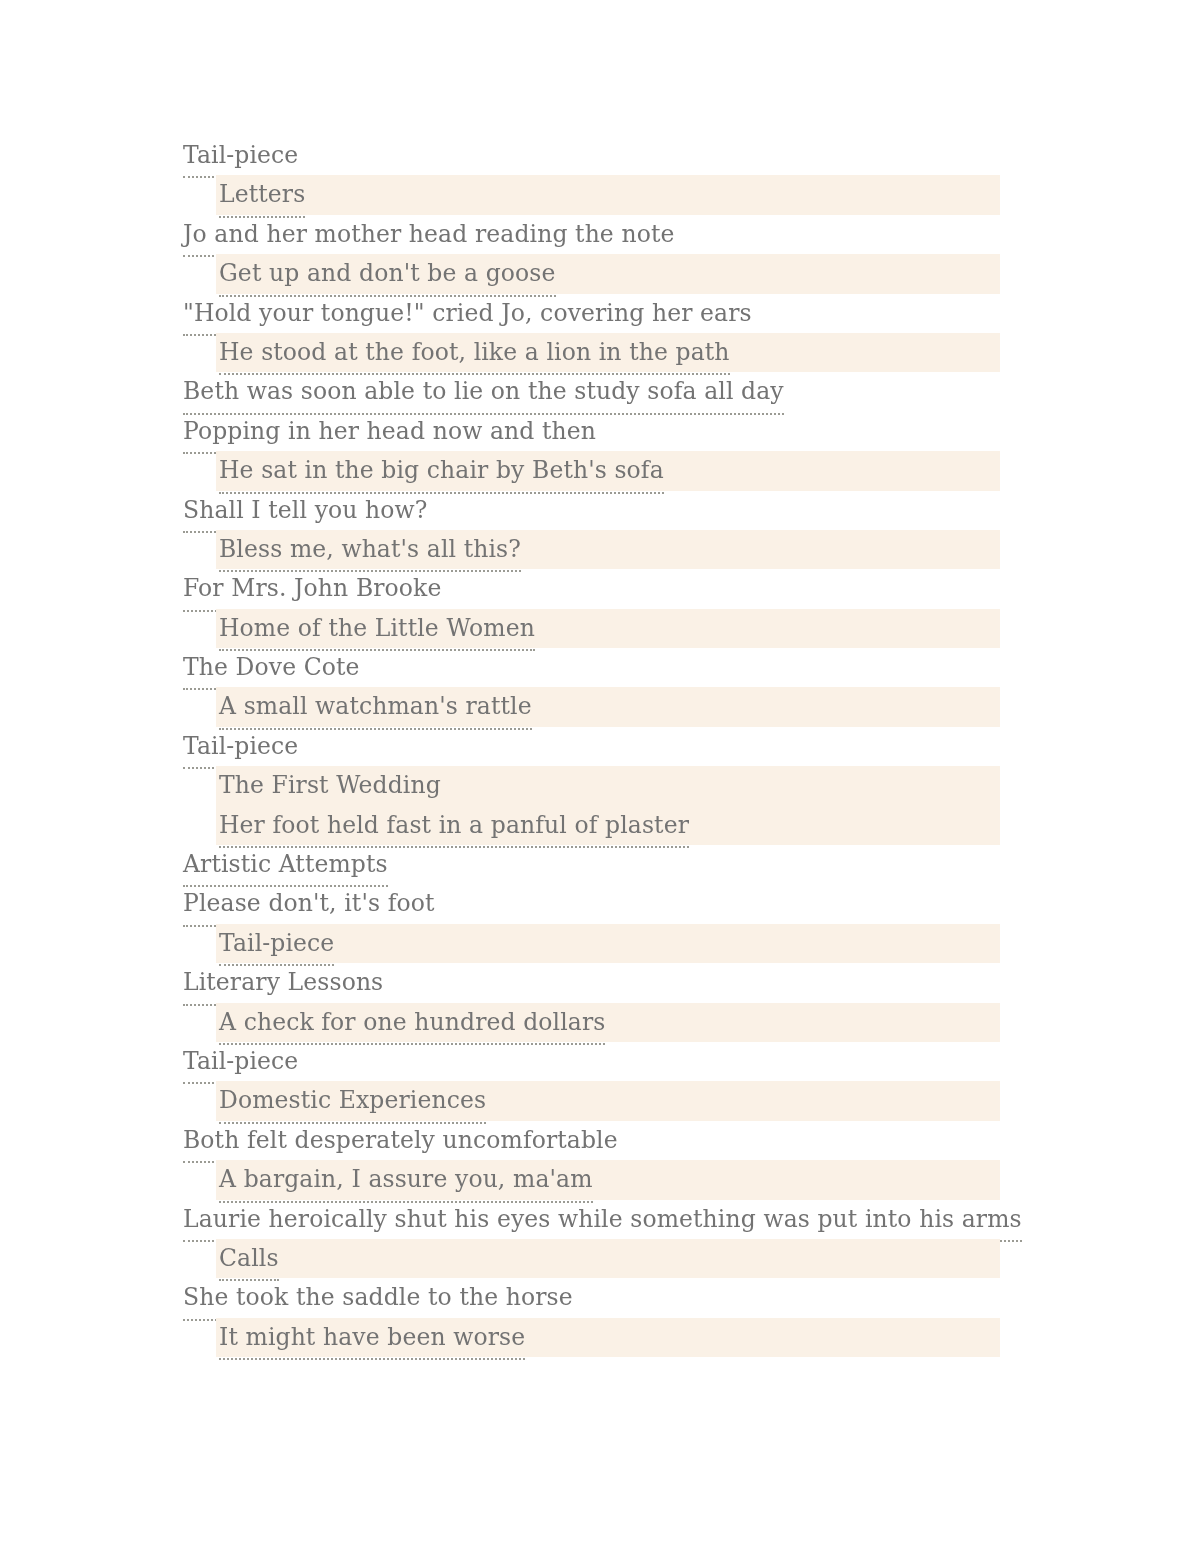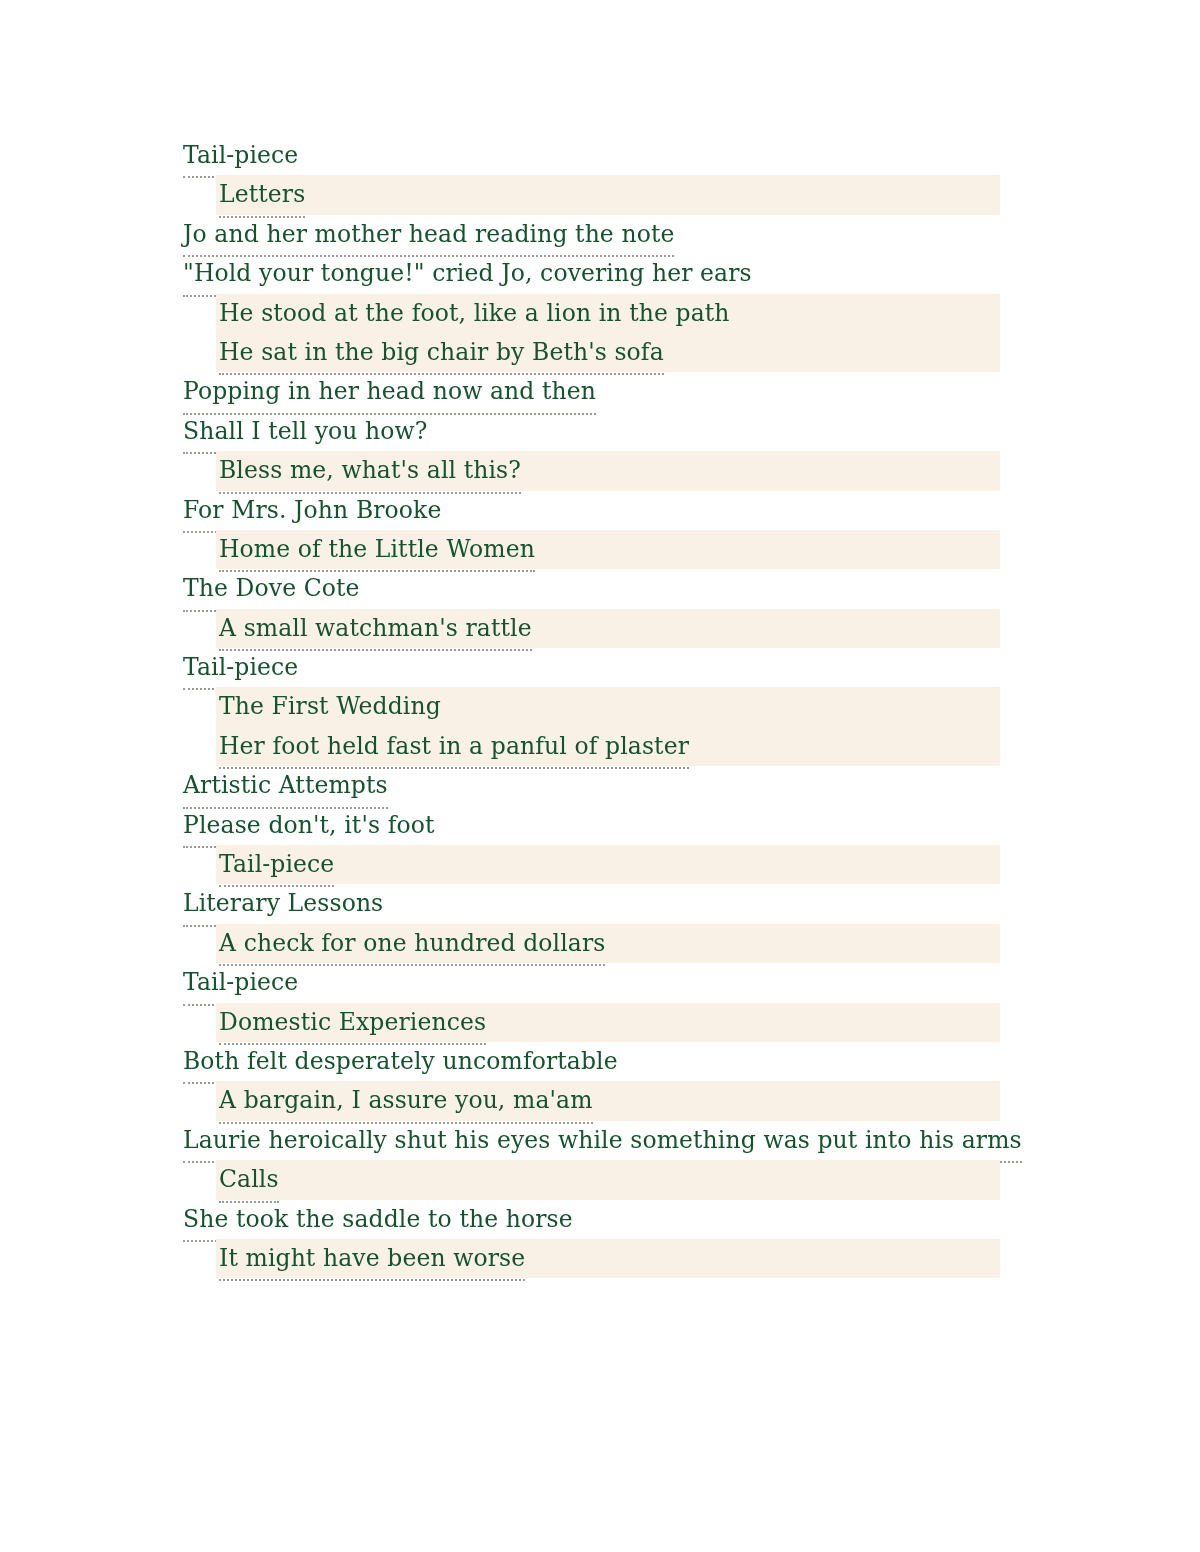--- a/index.html
+++ b/index.html
@@ -28,45 +28,47 @@
     width: 820px;
   }
   .entry {
     position: relative;
     height: 39.4px;
     line-height: 39.4px;
     font-size: 23.5px;
     letter-spacing: 0.1px;
     white-space: nowrap;
     padding-left: 3px;
-    color: #14532d;
+    color: #737373;
   }
   .entry.shaded {
     background: #faf1e6;
     margin-left: 36px;
   }
   .entry .txt {
     position: relative;
     display: inline-block;
     border-bottom: 2px dotted #9b9b94;
     padding-bottom: 1px;
   }
 </style>
 </head>
 <body>
 
 <div class="page">
   <ul class="entry-list">
       <li class="entry"><span class="txt">Tail-piece</span></li>
       <li class="entry shaded"><span class="txt">Letters</span></li>
       <li class="entry"><span class="txt">Jo and her mother head reading the note</span></li>
+      <li class="entry shaded"><span class="txt">Get up and don't be a goose</span></li>
       <li class="entry"><span class="txt">"Hold your tongue!" cried Jo, covering her ears</span></li>
       <li class="entry shaded"><span class="txt">He stood at the foot, like a lion in the path</span></li>
+      <li class="entry"><span class="txt">Beth was soon able to lie on the study sofa all day</span></li>
+      <li class="entry"><span class="txt">Popping in her head now and then</span></li>
       <li class="entry shaded"><span class="txt">He sat in the big chair by Beth's sofa</span></li>
-      <li class="entry"><span class="txt">Popping in her head now and then</span></li>
       <li class="entry"><span class="txt">Shall I tell you how?</span></li>
       <li class="entry shaded"><span class="txt">Bless me, what's all this?</span></li>
       <li class="entry"><span class="txt">For Mrs. John Brooke</span></li>
       <li class="entry shaded"><span class="txt">Home of the Little Women</span></li>
       <li class="entry"><span class="txt">The Dove Cote</span></li>
       <li class="entry shaded"><span class="txt">A small watchman's rattle</span></li>
       <li class="entry"><span class="txt">Tail-piece</span></li>
       <li class="entry shaded"><span class="txt">The First Wedding</span></li>
       <li class="entry shaded"><span class="txt">Her foot held fast in a panful of plaster</span></li>
       <li class="entry"><span class="txt">Artistic Attempts</span></li>

